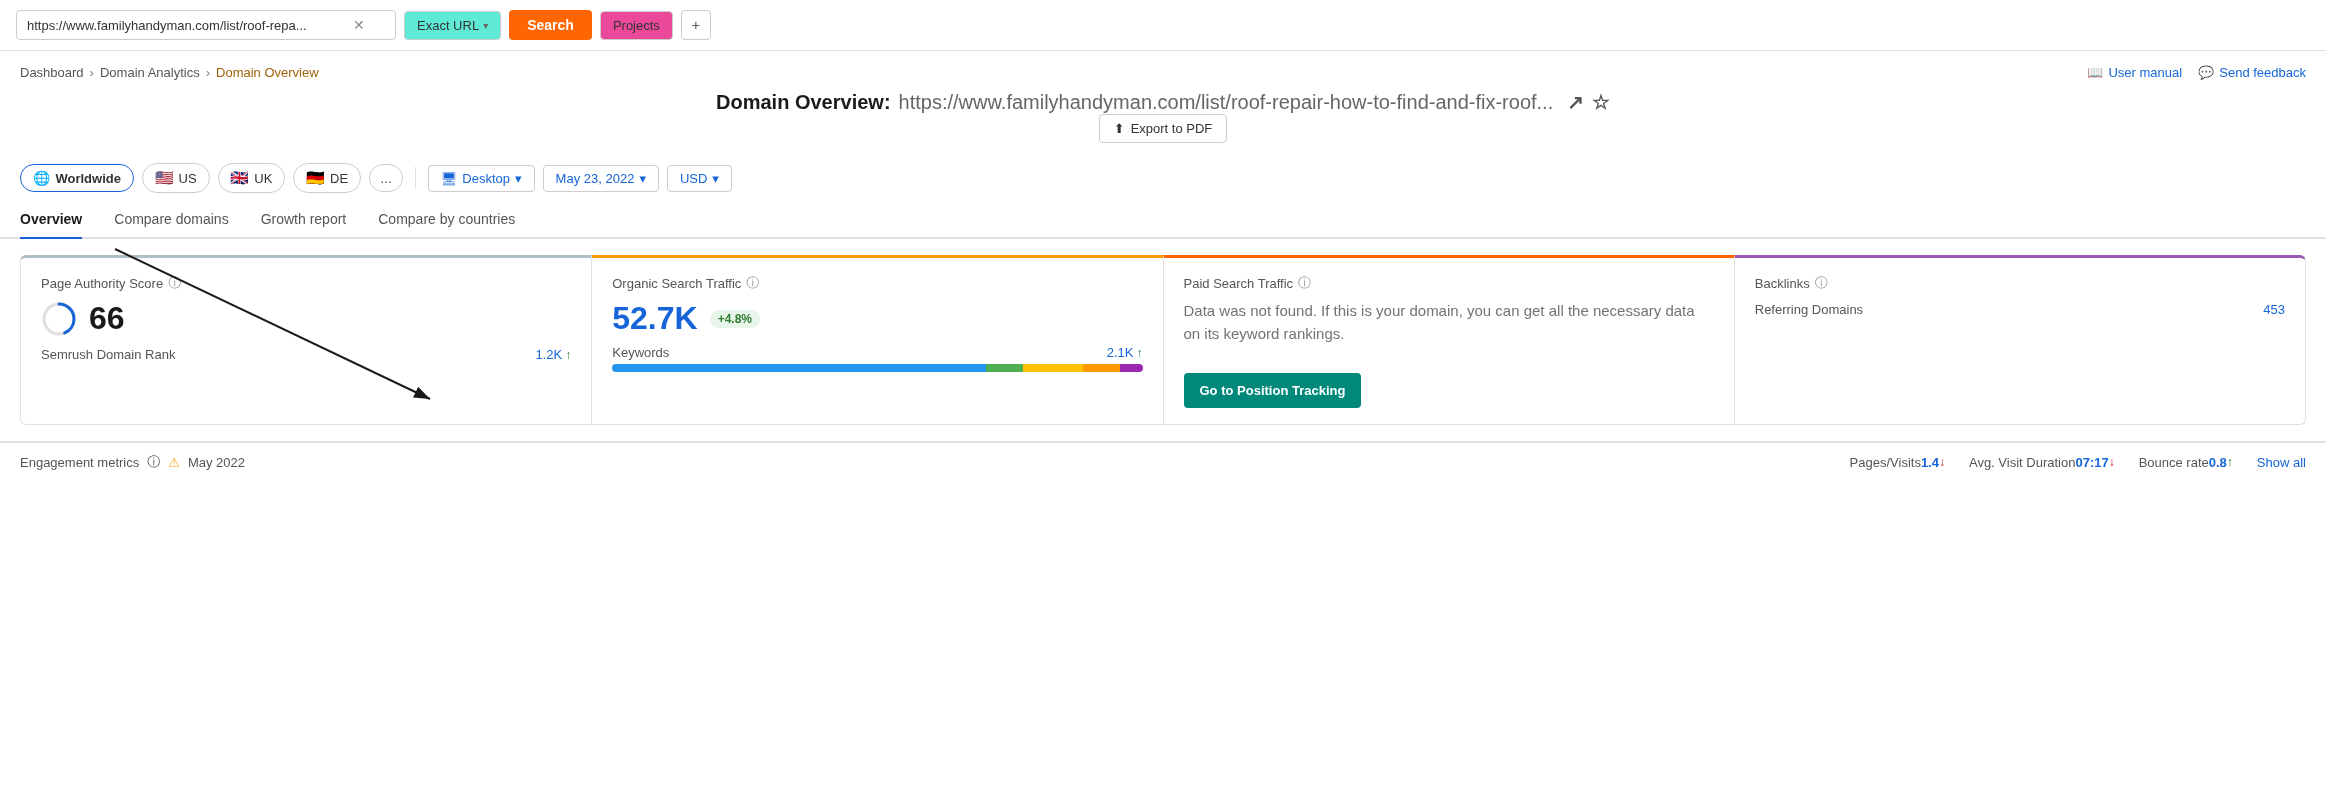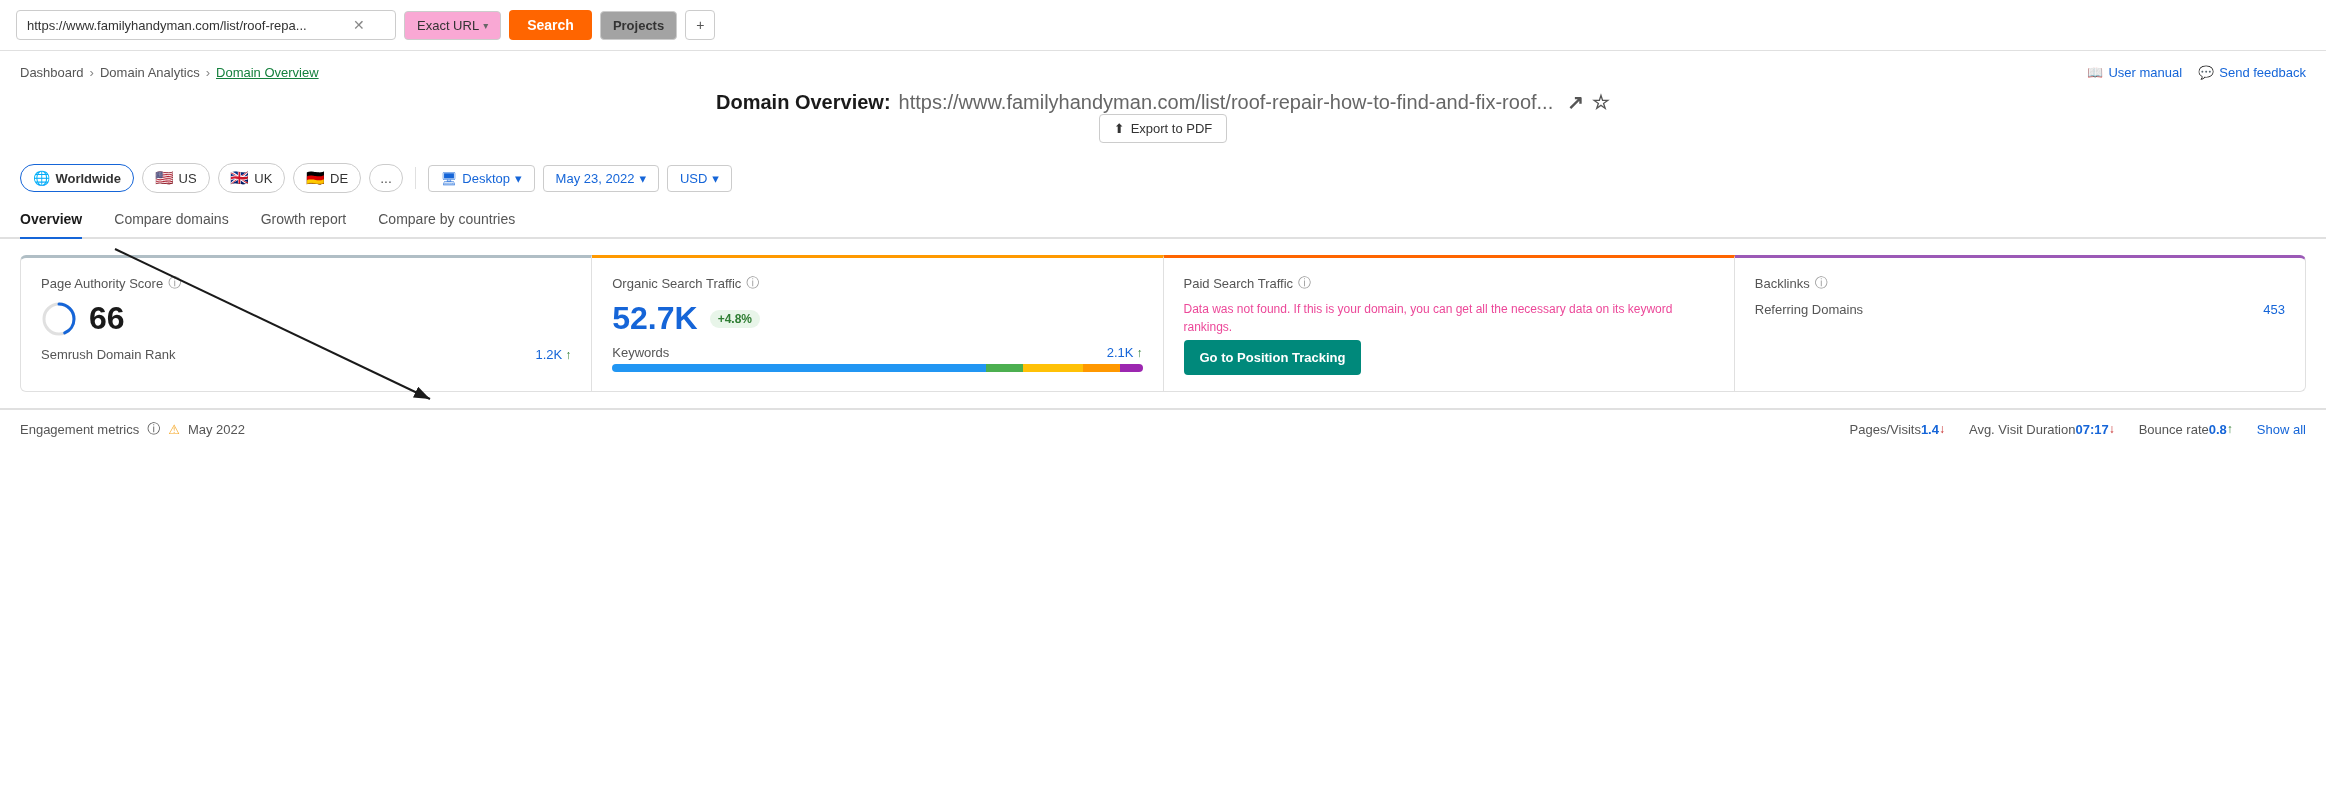--- a/index.html
+++ b/index.html
@@ -3,32 +3,32 @@
   <meta charset="utf-8">
   <style>
     * { box-sizing: border-box; margin: 0; padding: 0; }
     body { font-family: -apple-system, BlinkMacSystemFont, 'Segoe UI', Arial, sans-serif; background: #fff; font-size: 14px; color: #1a1a1a; }
 
     
     .top-bar { display: flex; align-items: center; gap: 8px; padding: 10px 16px; border-bottom: 1px solid #e0e0e0; background: #fff; }
     .url-input-wrap { display: flex; align-items: center; border: 1px solid #ccc; border-radius: 4px; padding: 6px 10px; min-width: 380px; background: #fff; gap: 6px; }
     .url-input-wrap input { border: none; outline: none; font-size: 13px; color: #333; width: 320px; }
     .url-input-wrap .close-icon { color: #888; cursor: pointer; font-size: 14px; }
-    .dropdown-btn { display: flex; align-items: center; gap: 4px; border: 1px solid #ccc; border-radius: 4px; padding: 6px 12px; background: #f9a8d4; cursor: pointer; font-size: 13px; color: #333; }
+    .dropdown-btn { display: flex; align-items: center; gap: 4px; border: 1px solid #ccc; border-radius: 4px; padding: 6px 12px; background: #5eead4; cursor: pointer; font-size: 13px; color: #333; }
     .dropdown-btn .chevron { font-size: 10px; color: #666; }
     .search-btn { background: #ff6500; color: #fff; border: none; border-radius: 4px; padding: 7px 18px; font-size: 14px; font-weight: 600; cursor: pointer; }
-    .projects-btn { display: flex; align-items: center; gap: 6px; border: 1px solid #ccc; border-radius: 4px; padding: 6px 12px; background: #a3a3a3; cursor: pointer; font-size: 13px; color: #333; font-weight: bold; }
+    .projects-btn { display: flex; align-items: center; gap: 6px; border: 1px solid #ccc; border-radius: 4px; padding: 6px 12px; background: #ec4899; cursor: pointer; font-size: 13px; color: #333; }
     .plus-btn { border: 1px solid #ccc; border-radius: 4px; padding: 6px 10px; background: #fff; cursor: pointer; font-size: 14px; color: #555; }
 
     
     .breadcrumb-bar { display: flex; align-items: center; justify-content: space-between; padding: 14px 20px 6px 20px; }
     .breadcrumb { display: flex; align-items: center; gap: 6px; font-size: 13px; color: #555; }
     .breadcrumb a { color: #555; text-decoration: none; }
     .breadcrumb .sep { color: #888; }
-    .breadcrumb .current { color: #15803d; font-weight: 500; text-decoration: underline; }
+    .breadcrumb .current { color: #a16207; font-weight: 500; }
     .breadcrumb-actions { display: flex; align-items: center; gap: 16px; }
     .breadcrumb-actions a { display: flex; align-items: center; gap: 5px; color: #1565d8; font-size: 13px; text-decoration: none; }
 
     
     .domain-title-bar { padding: 4px 20px 12px 20px; display: flex; align-items: center; justify-content: space-between; flex-direction: column; }
     .domain-title { font-size: 20px; font-weight: 700; color: #1a1a1a; display: flex; align-items: center; gap: 8px; flex-wrap: wrap; }
     .domain-url { font-size: 20px; font-weight: 400; color: #666; }
     .domain-title-icons { display: flex; align-items: center; gap: 8px; margin-left: 6px; }
     .export-btn { display: flex; align-items: center; gap: 6px; border: 1px solid #ccc; border-radius: 4px; padding: 6px 14px; background: #fff; cursor: pointer; font-size: 13px; color: #333; }
 
@@ -70,21 +70,21 @@
     
     .keywords-bar { margin-top: 8px; }
     .keywords-bar-track { height: 8px; border-radius: 4px; overflow: hidden; display: flex; margin-top: 4px; }
     .bar-blue { background: #2196f3; flex: 5; }
     .bar-green { background: #4caf50; flex: 0.5; }
     .bar-yellow { background: #ffc107; flex: 0.8; }
     .bar-orange { background: #ff9800; flex: 0.5; }
     .bar-purple { background: #9c27b0; flex: 0.3; }
 
     
-    .paid-text { font-size: 12px; color: #ec4899; line-height: 1.5; margin-bottom: 4px; }
+    .paid-text { font-size: 15px; color: #737373; line-height: 1.5; margin-bottom: 28px; }
     .go-btn { background: #00897b; color: #fff; border: none; border-radius: 4px; padding: 10px 16px; font-size: 13px; font-weight: 600; cursor: pointer; white-space: nowrap; }
 
     
     .engagement-bar { display: flex; align-items: center; justify-content: space-between; padding: 10px 20px; background: #fff; border-top: 1px solid #e0e0e0; }
     .engagement-left { display: flex; align-items: center; gap: 8px; font-size: 13px; color: #555; }
     .engagement-right { display: flex; align-items: center; gap: 24px; font-size: 13px; color: #555; }
     .engagement-metric { display: flex; align-items: center; }
     .metric-label { color: #555; }
     .metric-value-blue { color: #1565d8; font-weight: 600; }
     .show-all { color: #1565d8; cursor: pointer; text-decoration: none; font-size: 13px; }

